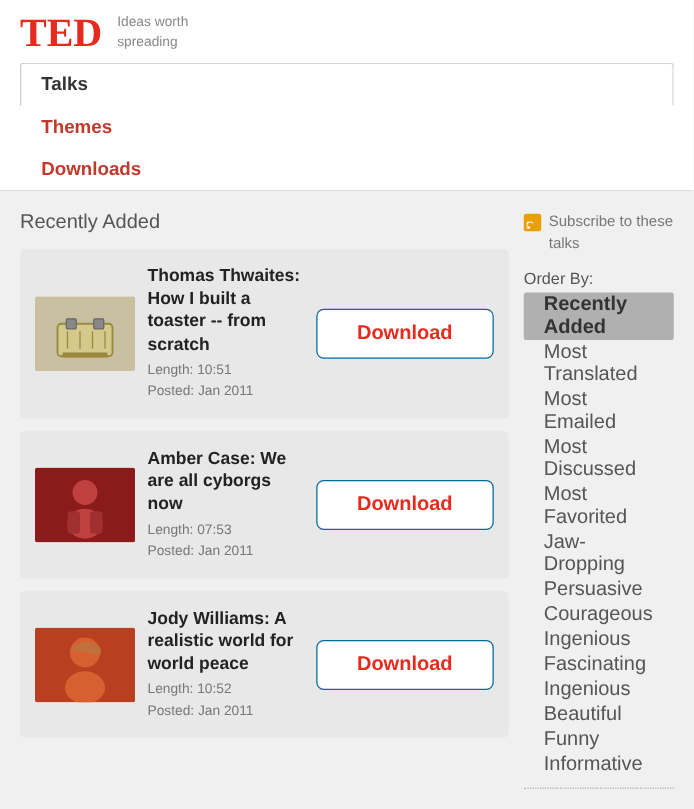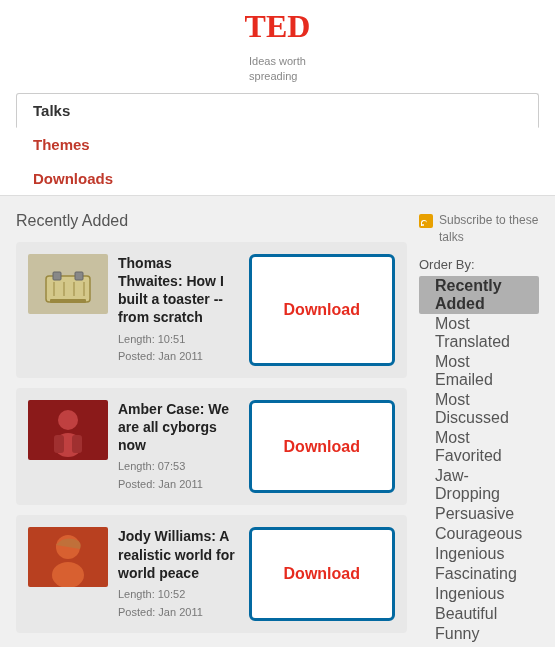--- a/index.html
+++ b/index.html
@@ -13,24 +13,23 @@
     }
 
     
     .header {
       background: white;
       padding: 10px 16px 0 16px;
       border-bottom: 1px solid #ddd;
     }
     .header-top {
       display: flex;
-      align-items: center;
+      align-items: flex-end;
       gap: 12px;
       margin-bottom: 8px;
-      flex-direction: column;
     }
     .ted-logo {
       font-size: 32px;
       font-weight: bold;
       color: #e62b1e;
       line-height: 1;
       font-family: Georgia, serif;
     }
     .tagline {
       color: #888;
@@ -81,20 +80,21 @@
       font-weight: normal;
     }
 
     
     .talk-card {
       background: #e8e8e8;
       border-radius: 4px;
       padding: 12px;
       margin-bottom: 10px;
       display: flex;
+      align-items: center;
       gap: 10px;
     }
 
     .talk-info {
       flex: 1;
     }
     .talk-title {
       font-size: 14px;
       font-weight: bold;
       color: #222;
@@ -102,21 +102,21 @@
       margin-bottom: 4px;
     }
     .talk-meta {
       font-size: 11px;
       color: #777;
       line-height: 1.6;
     }
 
     .download-btn {
       background: white;
-      border: 3px solid #0369a1;
+      border: 1px solid #0369a1;
       border-radius: 6px;
       padding: 10px 32px;
       color: #e62b1e;
       font-size: 16px;
       font-weight: bold;
       cursor: pointer;
       white-space: nowrap;
       min-width: 110px;
       text-align: center;
     }

